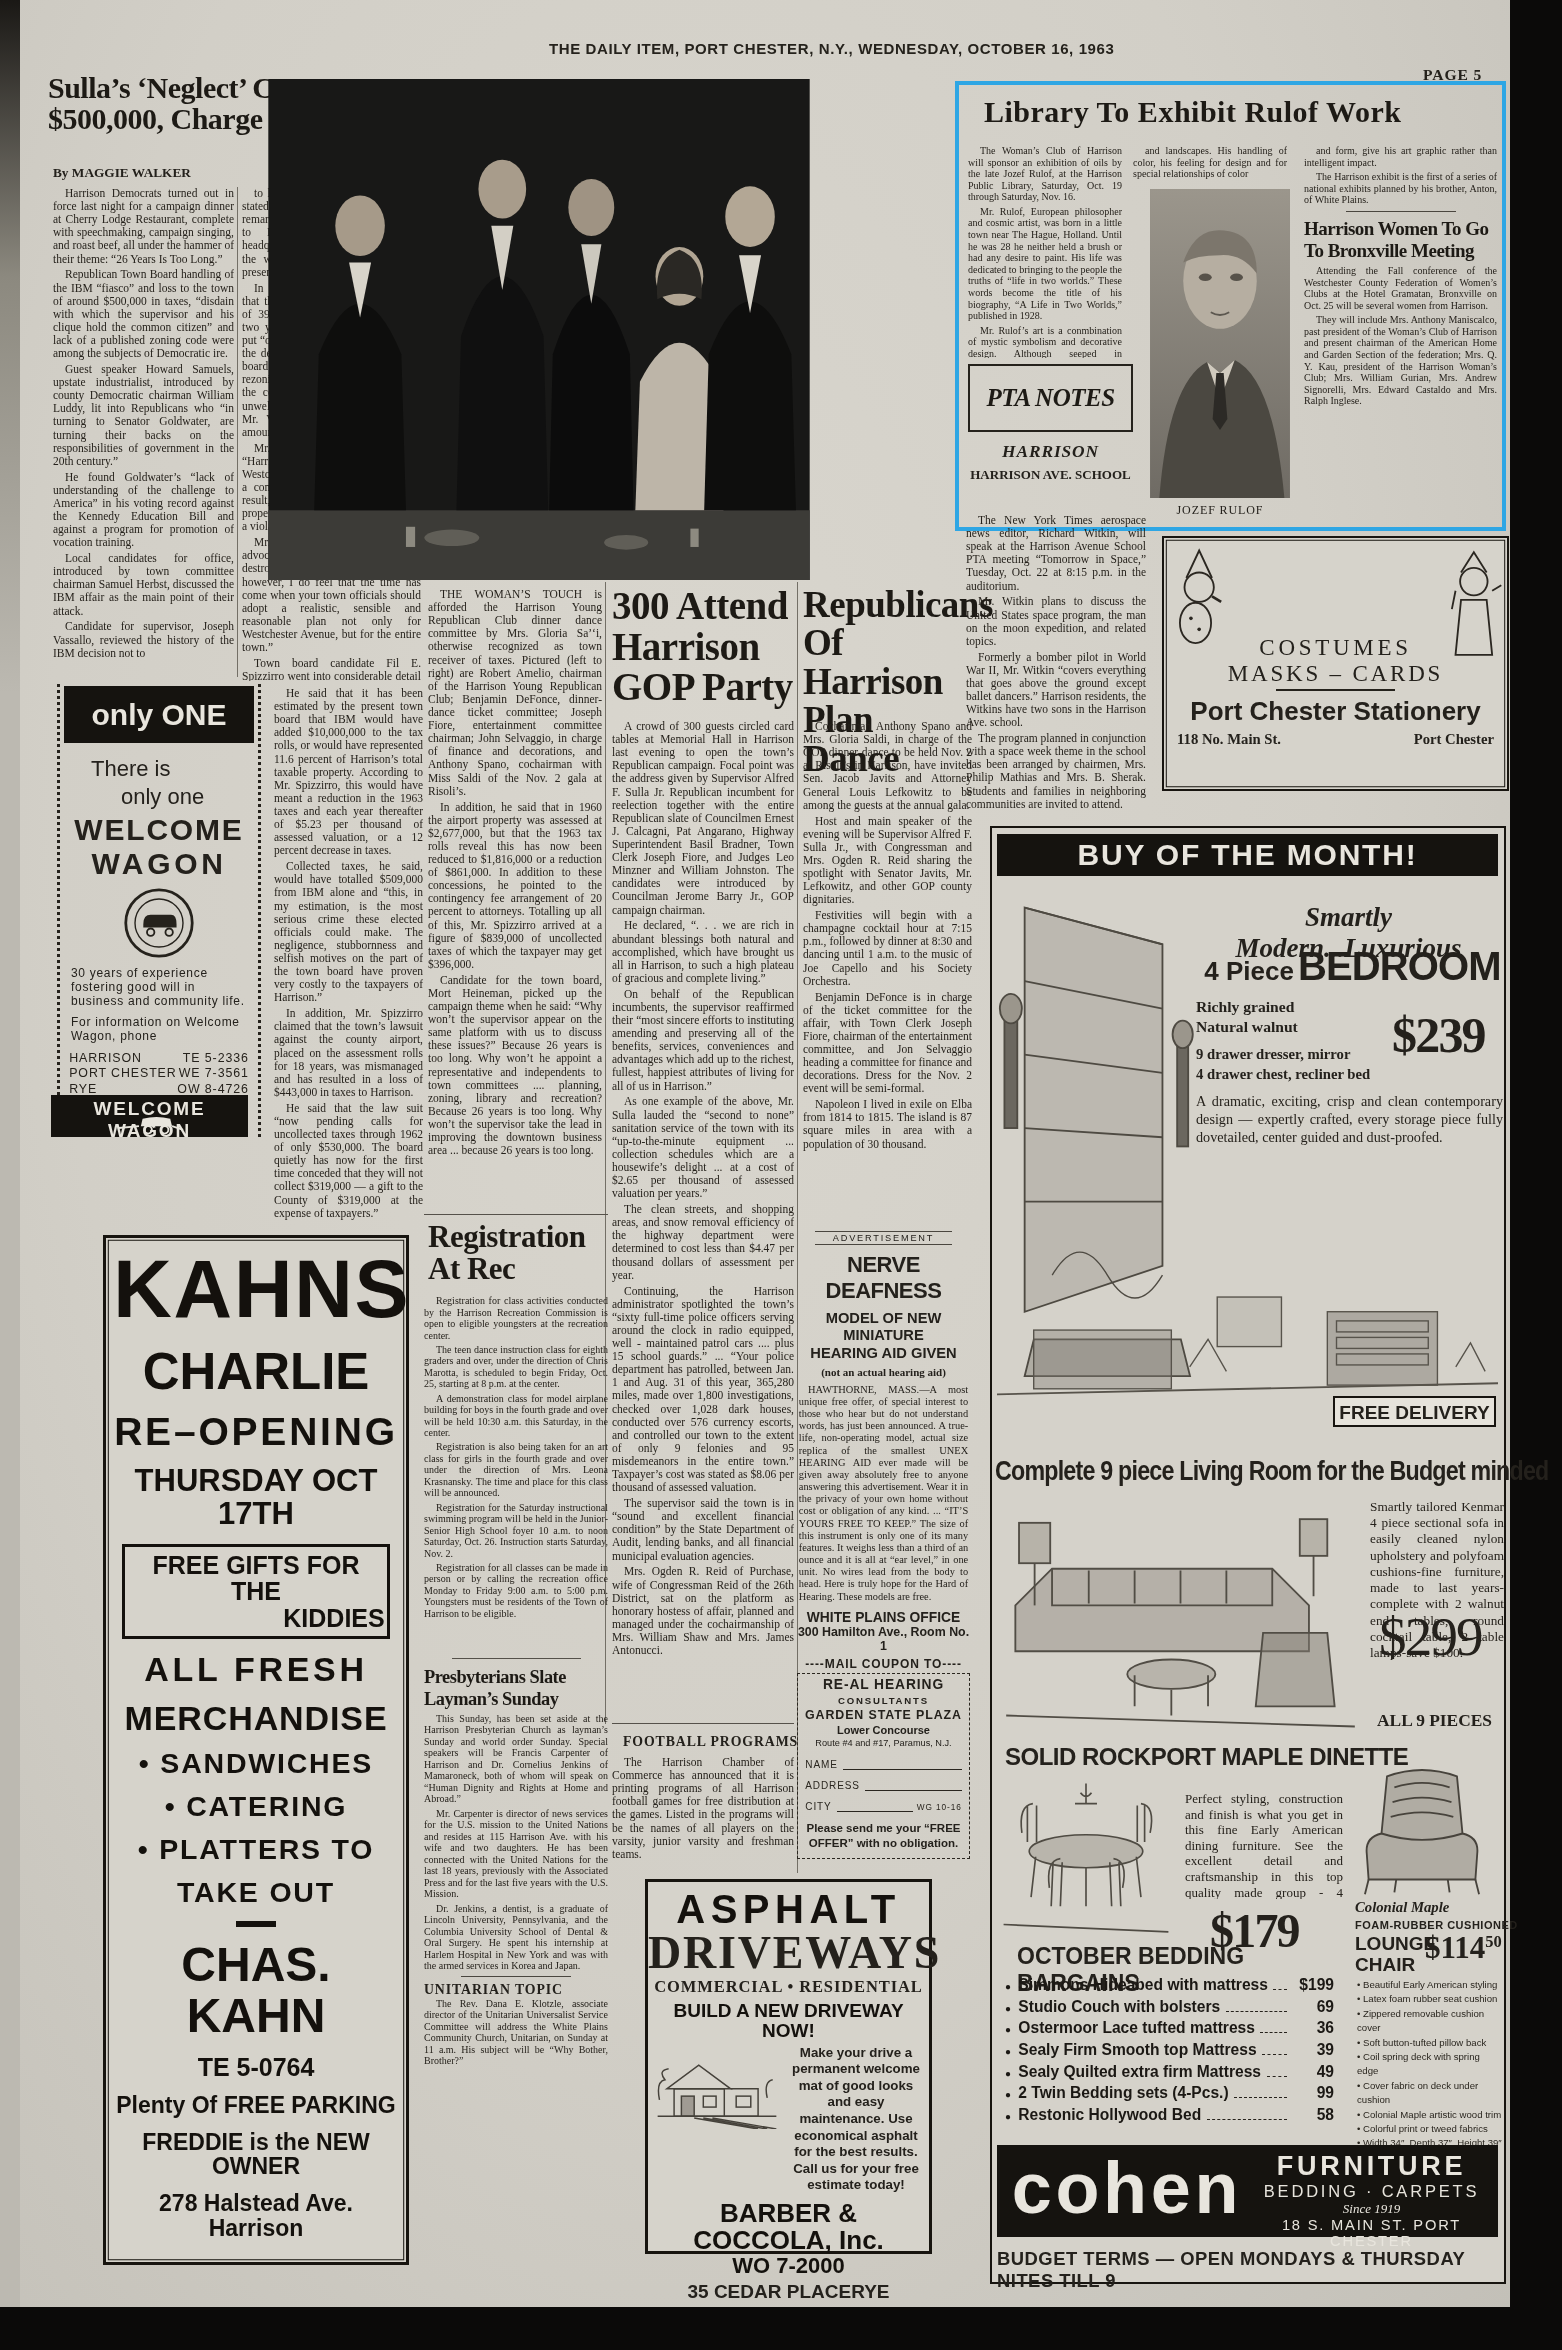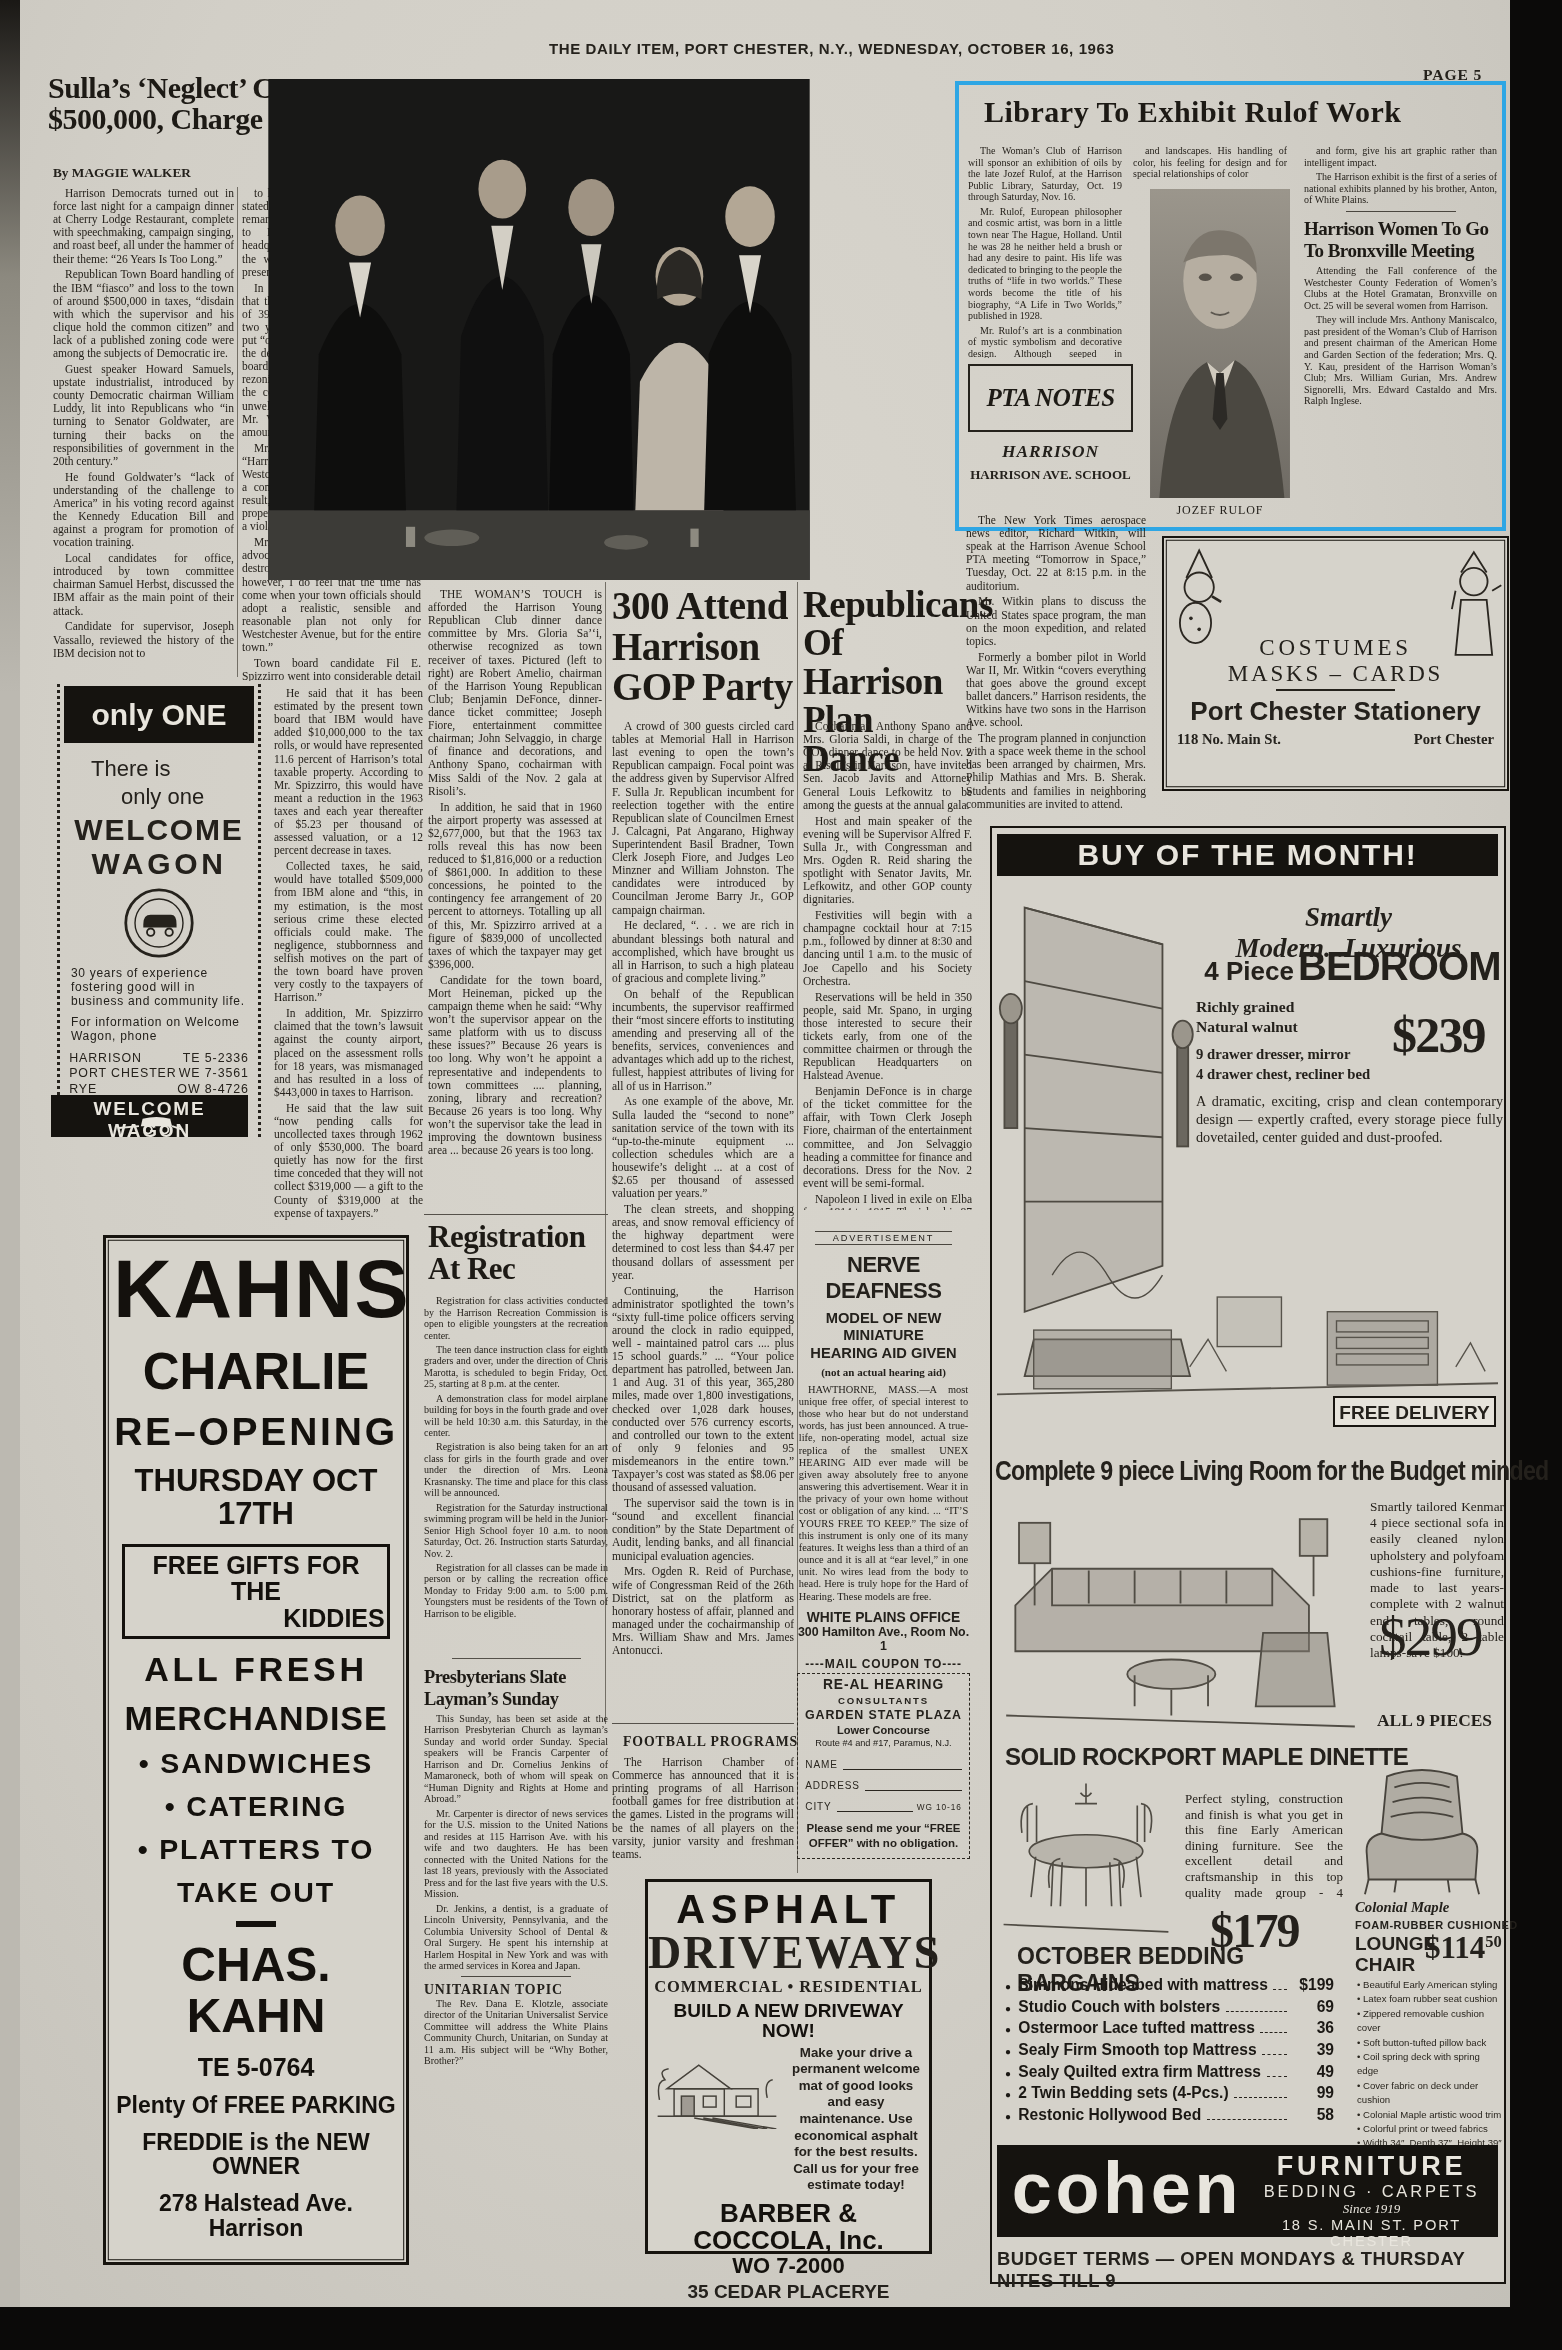--- a/index.html
+++ b/index.html
@@ -128,21 +128,20 @@
 
   <div class="abs hl" style="left:803px;top:586px;width:174px;font-size:37px;">
     <div>Republicans</div>
     <div>Of Harrison</div>
     <div>Plan Dance</div>
   </div>
   <div class="abs col" style="left:803px;top:720px;width:169px;height:490px;">
       <p>Cochairman Anthony Spano and Mrs. Gloria Saldi, in charge of the GOP dinner-dance to be held Nov. 2 at Risoli’s in Harrison, have invited Sen. Jacob Javits and Attorney General Louis Lefkowitz to be among the guests at the annual gala.</p>
       <p>Host and main speaker of the evening will be Supervisor Alfred F. Sulla Jr., with Congressman and Mrs. Ogden R. Reid sharing the spotlight with Senator Javits, Mr. Lefkowitz, and other GOP county dignitaries.</p>
       <p>Festivities will begin with a champagne cocktail hour at 7:15 p.m., followed by dinner at 8:30 and dancing until 1 a.m. to the music of Joe Capello and his Society Orchestra.</p>
-      <p>Reservations will be held in 350 people, said Mr. Spano, in urging those interested to secure their tickets early, from one of the committee chairmen or through the Republican Headquarters on Halstead Avenue.</p>
       <p>Benjamin DeFonce is in charge of the ticket committee for the affair, with Town Clerk Joseph Fiore, chairman of the entertainment committee, and Jon Selvaggio heading a committee for finance and decorations. Dress for the Nov. 2 event will be semi-formal.</p>
       <p>Napoleon I lived in exile on Elba from 1814 to 1815. The island is 87 square miles in area with a population of 30 thousand.</p>
     </div>
 
   <div class="abs" style="left:955px;top:81px;width:551px;height:450px;border:4.6px solid #2ea6e4;box-sizing:border-box;"></div>
   <div class="abs hl" style="left:984px;top:96px;width:514px;font-size:30px;letter-spacing:0.5px;">Library To Exhibit Rulof Work</div>
   <div class="abs col small" style="left:968px;top:145px;width:154px;height:213px;">
       <p>The Woman’s Club of Harrison will sponsor an exhibition of oils by the late Jozef Rulof, at the Harrison Public Library, Saturday, Oct. 19 through Saturday, Nov. 16.</p>
       <p>Mr. Rulof, European philosopher and cosmic artist, was born in a little town near The Hague, Holland. Until he was 28 he neither held a brush or had any desire to paint. His life was dedicated to bringing to the people the truths of “life in two worlds.” These words become the title of his biography, “A Life in Two Worlds,” published in 1928.</p>
       <p>Mr. Rulof’s art is a conmbination of mystic symbolism and decorative design. Although seeped in symbolism, it may be accepted as still lifes, marines</p>

